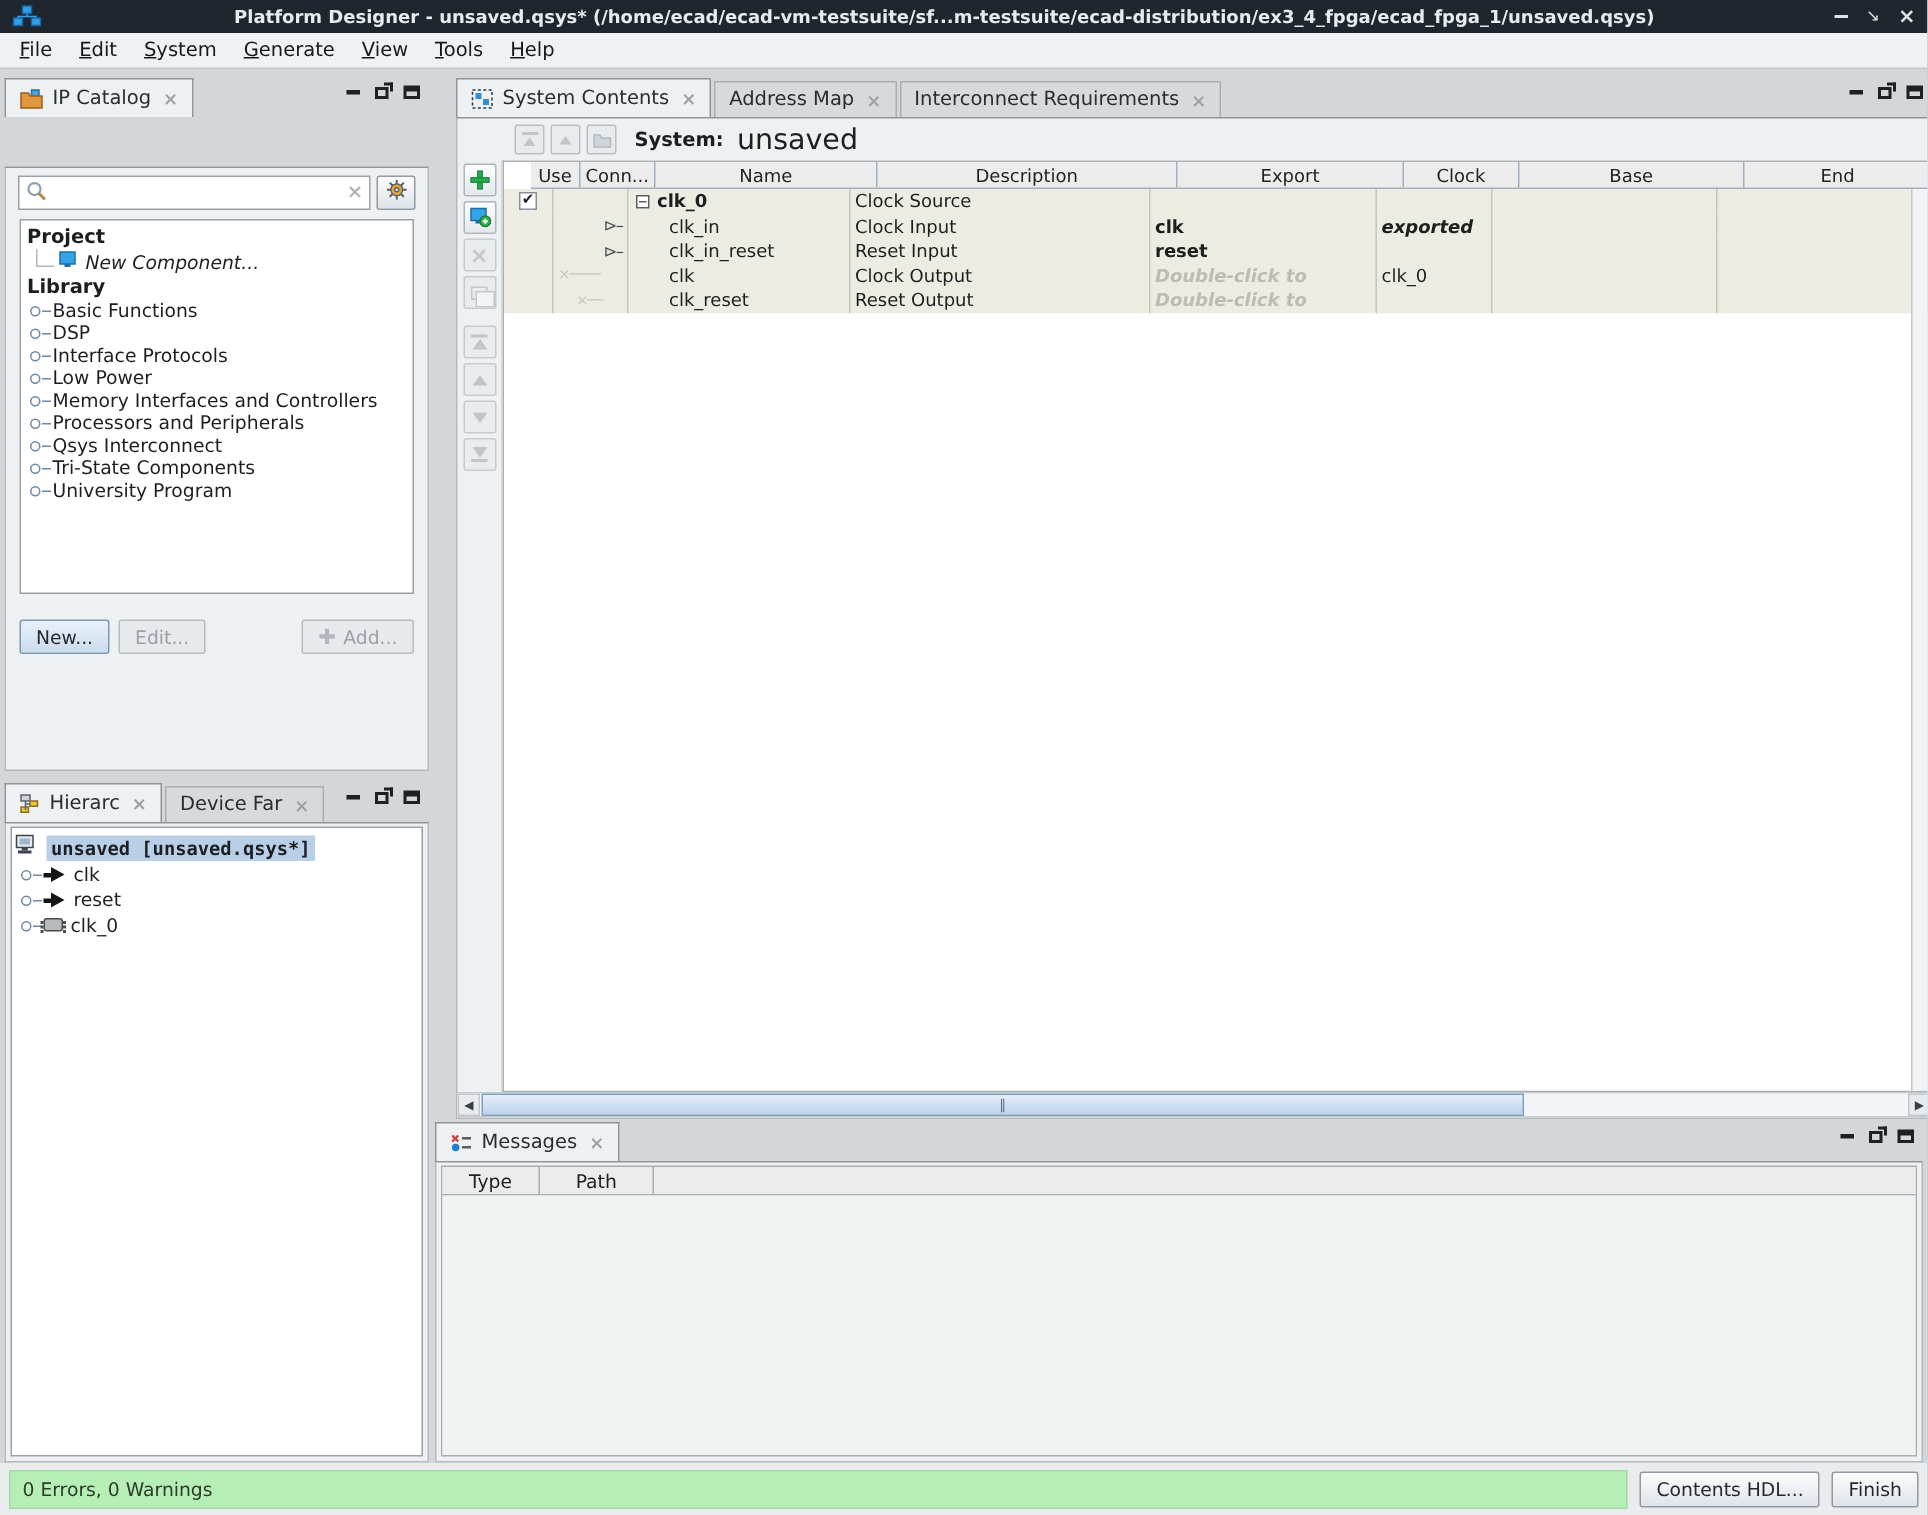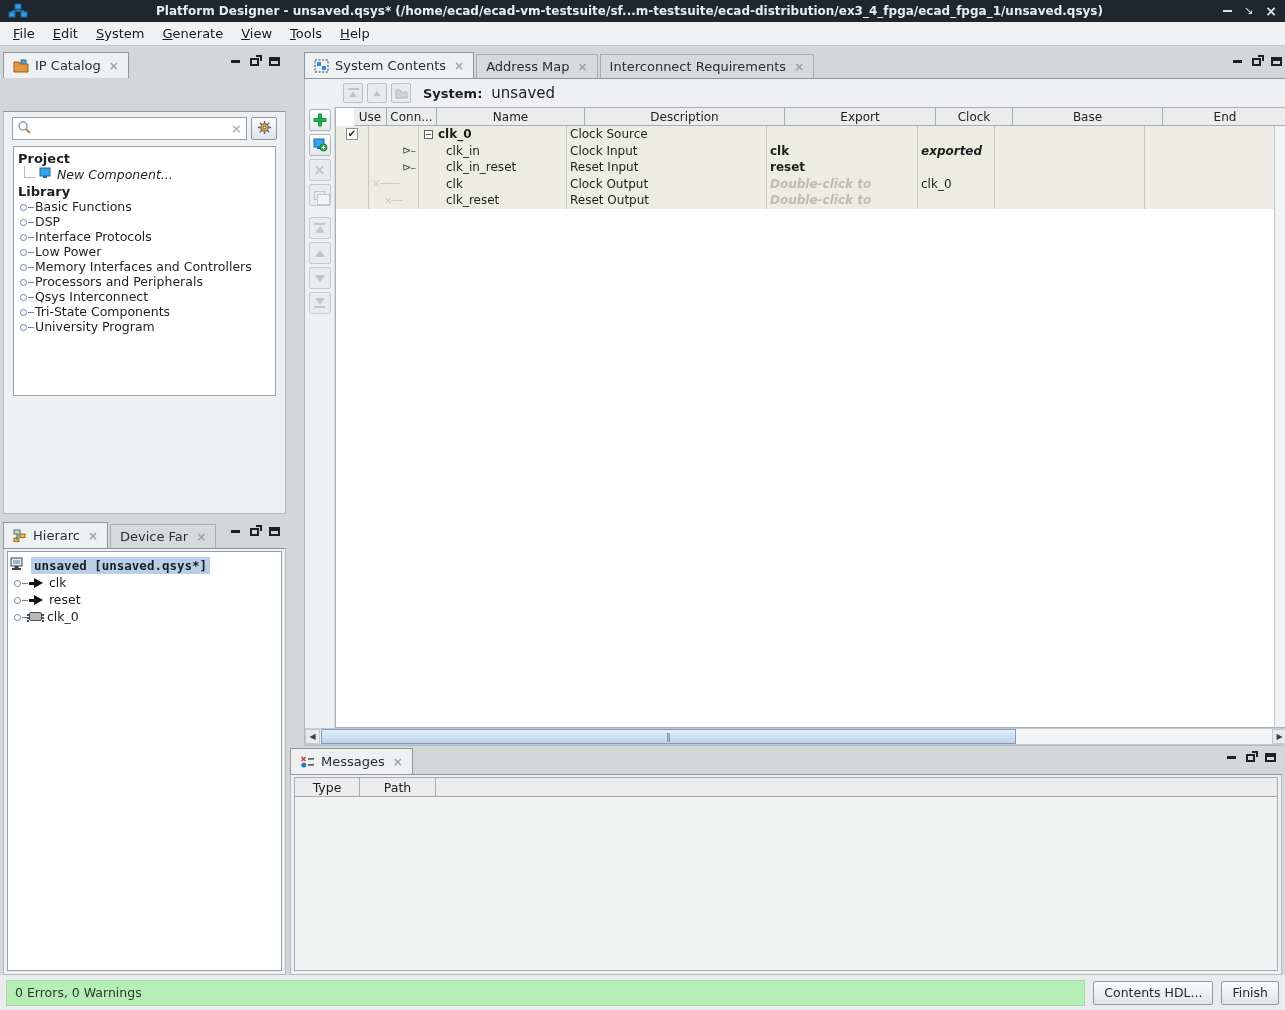--- a/index.html
+++ b/index.html
@@ -84,21 +84,21 @@
        box-shadow:0 3px 0 #4a4d50,0 6px 0 #4a4d50;}
   .icon-chip::after{content:'';position:absolute;right:-3px;top:1px;width:2px;height:1.5px;background:#4a4d50;
        box-shadow:0 3px 0 #4a4d50,0 6px 0 #4a4d50;}
   .hier-box .tree-row{height:17px;}
 
   
   .sc-toolbar{height:28px;display:flex;align-items:center;padding:0 6px 0 38px;gap:4px;flex:none;}
   .mini-btn{width:20px;height:20px;border:1px solid #bac0c5;border-radius:2px;background:#e8ebee;
        display:flex;align-items:center;justify-content:center;}
   .sys-label{font-weight:bold;margin-left:8px;font-size:13px;}
-  .sys-name{margin-left:5px;font-size:15px;}
+  .sys-name{margin-left:5px;font-size:19px;}
   .sc-main{flex:1;display:flex;min-height:0;}
   .vtoolbar{width:30px;flex:none;display:flex;flex-direction:column;align-items:center;
        padding-top:2px;gap:3px;border-right:1px solid #d6dadd;}
   .vbtn{width:22px;height:22px;border:1px solid #aeb6bd;border-radius:2px;
        background:linear-gradient(#fcfdfe,#e3e8ec);display:flex;align-items:center;justify-content:center;flex:none;}
   .vbtn.disabled{border-color:#c6cbd0;background:#e9eced;}
   .vbtn.gap{margin-top:8px;}
   .x-gray{color:#c2c7cc;font-size:15px;font-weight:bold;}
   .dup-icon{width:11px;height:9px;border:1.5px solid #c2c7cc;background:#e9eced;position:relative;}
   .dup-icon::before{content:'';position:absolute;left:2px;top:2px;width:11px;height:9px;
@@ -293,20 +293,29 @@
               <div class="tree-row">
                 <span class="expander"></span>
                 <span class="tree-label">Tri-State Components</span>
               </div>
               <div class="tree-row">
                 <span class="expander"></span>
                 <span class="tree-label">University Program</span>
               </div>
             </div>
         </div>
+        <div class="ipc-buttons">
+          <button class="btn primary">New...</button>
+          <button class="btn disabled">Edit...</button>
+          <span style="flex:1"></span>
+          <button class="btn disabled">
+              <span class="plus-gray">✚</span>
+              <span>Add...</span>
+            </button>
+        </div>
       </div>
     </div>
 
     <div class="panel" style="left:3px;top:476px;width:283px;height:453px;">
       <div class="tabstrip">
         <div class="tab active" style="max-width:108px;">
           <span class="ticon">
             <svg width="14" height="14">
                 <rect x="1" y="1" width="6" height="4" fill="#cfd4d9" stroke="#5a6470"></rect>
                 <rect x="7" y="5" width="5" height="3.5" fill="#e9c53a" stroke="#8a6f1d"></rect>

